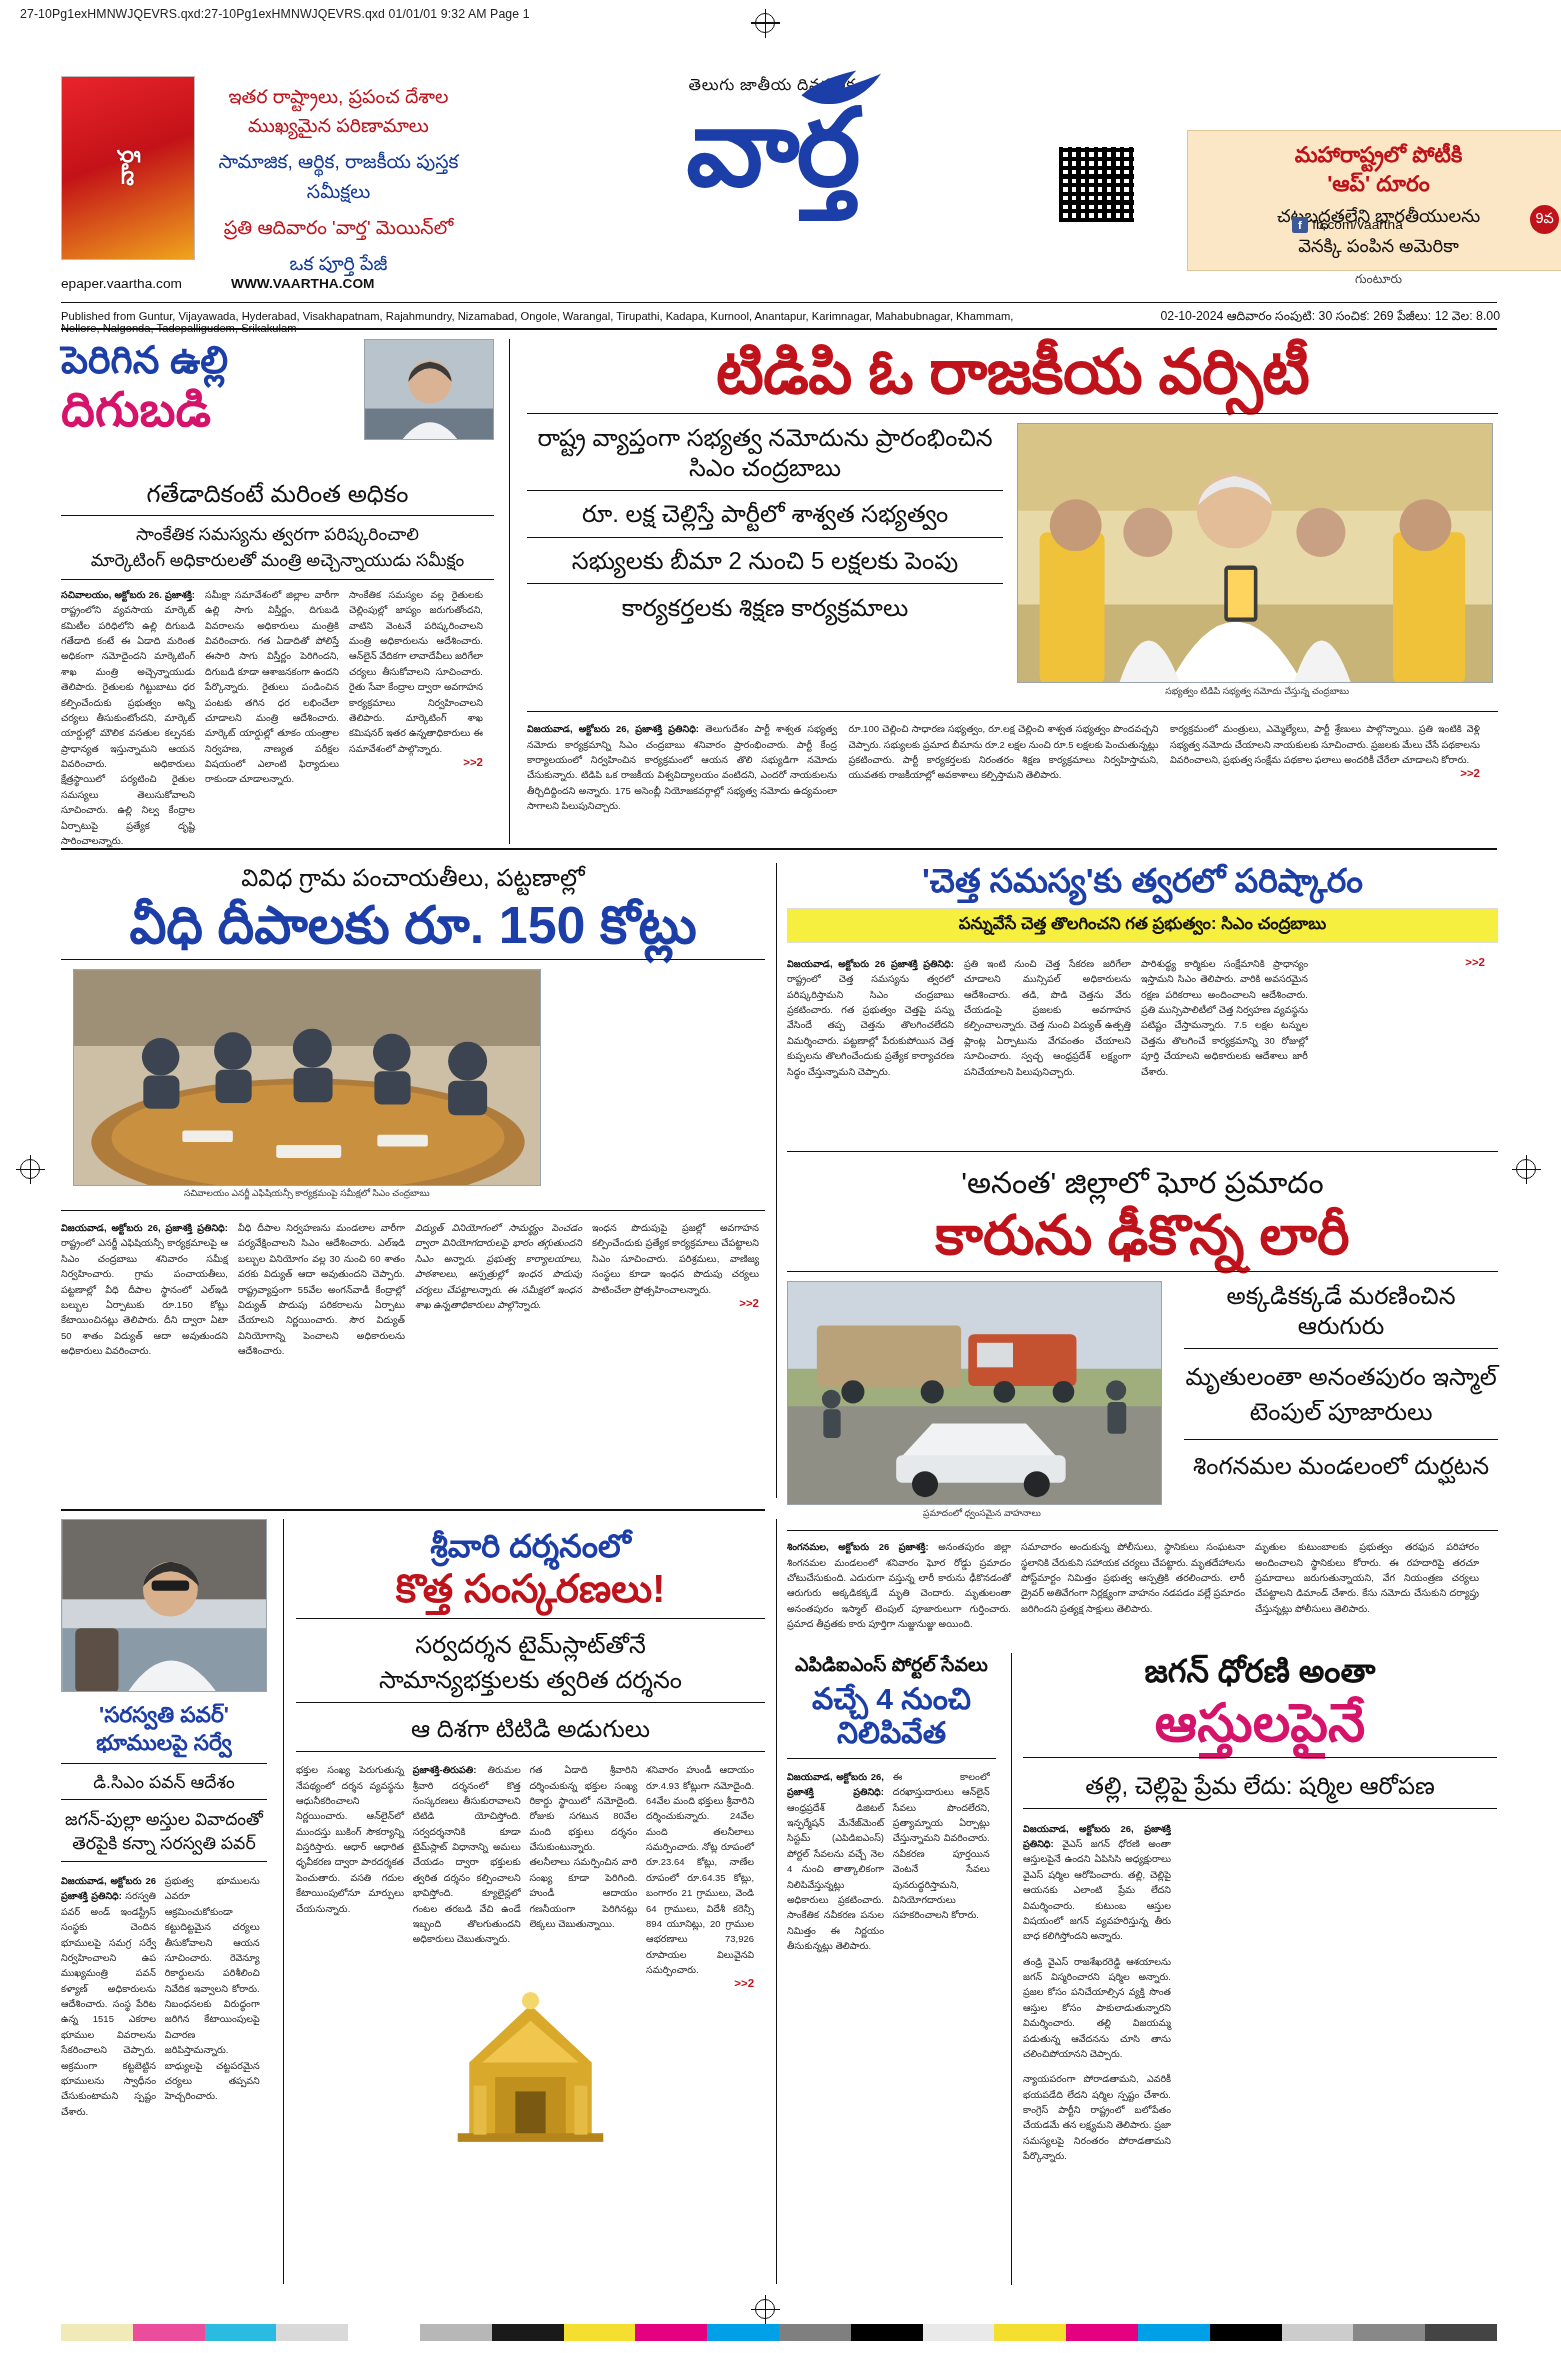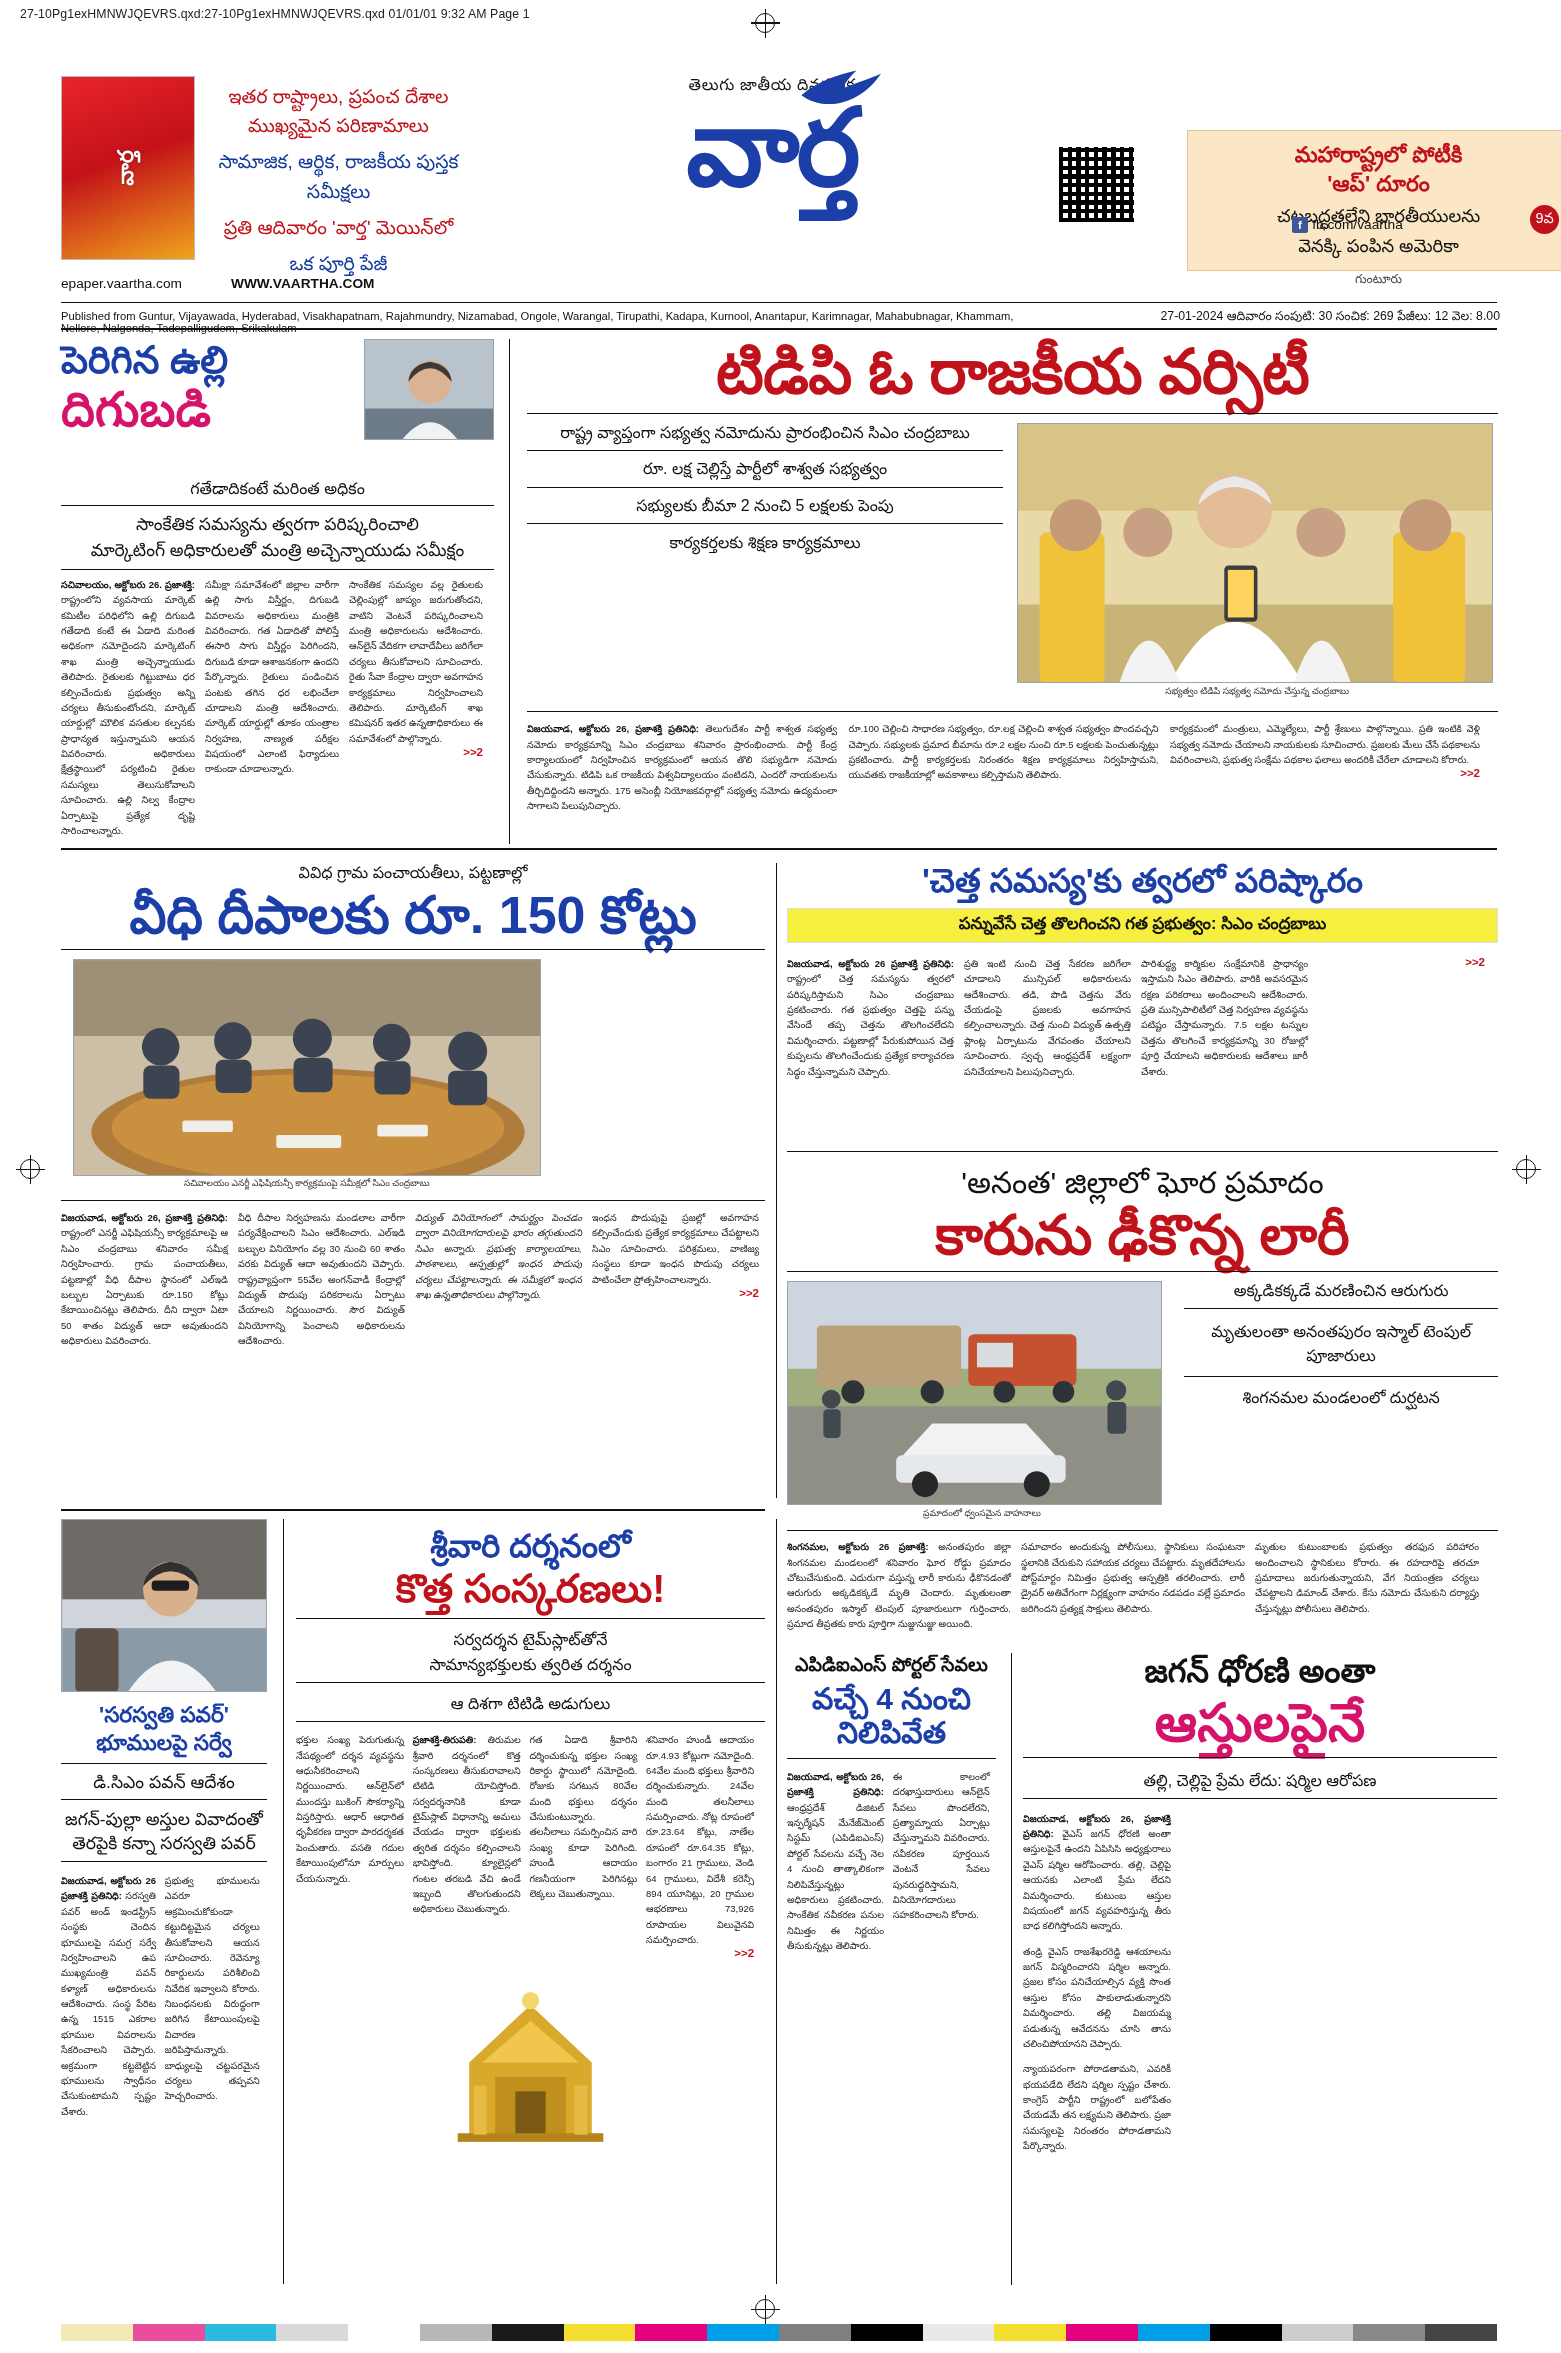--- a/index.html
+++ b/index.html
@@ -117,21 +117,21 @@
   .photo {
     background:#cfd6dd; border:0.7px solid #9aa4ae; position:relative; overflow:hidden;
   }
   .cap { font-size:9px; color:#333; text-align:center; margin-top:2.9px; }
   
   .blk { position:absolute; }
   h1,h2,h3,h4 { margin:0; font-weight:bold; }
   .hdr-xxl { font-size:48px; line-height:1.08; }
   .hdr-xl { font-size:38px; line-height:1.1; }
   .hdr-l { font-size:29px; line-height:1.15; }
-  .hdr-m { font-size:16px; line-height:1.25; }
+  .hdr-m { font-size:24px; line-height:1.25; }
   .hdr-s { font-size:17.3px; line-height:1.3; }
   .center { text-align:center; }
   .yellowband {
     background:#f6ef3f; color:#111; font-size:16.6px; font-weight:bold; text-align:center;
     padding:5px 2.9px; border:0.7px solid #ddd;
   }
   .vline { position:absolute; width:0.7px; background:#111; }
   .hline { position:absolute; height:0.7px; background:#111; }
   .thick { height:2.2px; background:#111; }
   
@@ -197,21 +197,21 @@
   </div>
 
   <div class="mh-urls">epaper.vaartha.com</div>
   <div class="mh-url2">WWW.VAARTHA.COM</div>
   <div class="fb">
     <span class="fbi">f</span><span>fb.com/vaartha</span>
   </div>
 
   <div class="hline" style="left:61px; top:302px; width:1436px;"></div>
   <div class="published">Published from Guntur, Vijayawada, Hyderabad, Visakhapatnam, Rajahmundry, Nizamabad, Ongole, Warangal, Tirupathi, Kadapa, Kurnool, Anantapur, Karimnagar, Mahabubnagar, Khammam, Nellore, Nalgonda, Tadepalligudem, Srikakulam</div>
-  <div class="issueline tel">27-01-2024   ఆదివారం  సంపుటి: 30 సంచిక: 269   పేజీలు: 12   వెల: 8.00</div>
+  <div class="issueline tel">02-10-2024   ఆదివారం  సంపుటి: 30 సంచిక: 269   పేజీలు: 12   వెల: 8.00</div>
   <div class="hline thick" style="left:61px; top:328px; width:1436px;"></div>
 
   <div class="blk" style="left:61px; top:339px; width:433px;">
     <div style="position:relative; height:137px;">
       <h1 class="hdr-xl tel hl-blue" style="position:absolute; left:0; top:1.4px; width:274px;">పెరిగిన ఉల్లి</h1>
       <h1 class="hdr-xxl tel hl-pink" style="position:absolute; left:0; top:45px; width:303px;">దిగుబడి</h1>
       <div class="photo ph-portrait" style="position:absolute; right:0; top:0; width:130px; height:101px;">
         <svg viewBox="0 0 180 140" width="130" height="101">
           <rect width="180" height="140" fill="#b9c3cc"></rect>
           <rect x="0" y="95" width="180" height="45" fill="#6d7b88"></rect>

